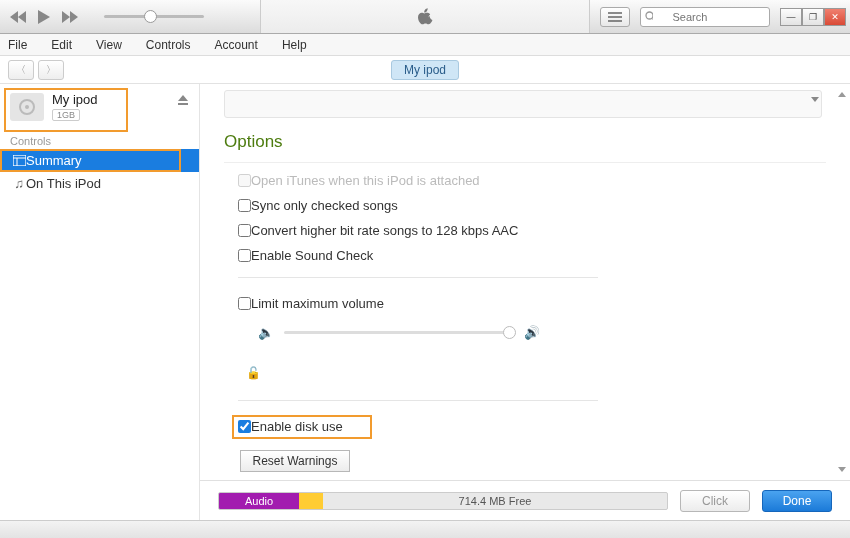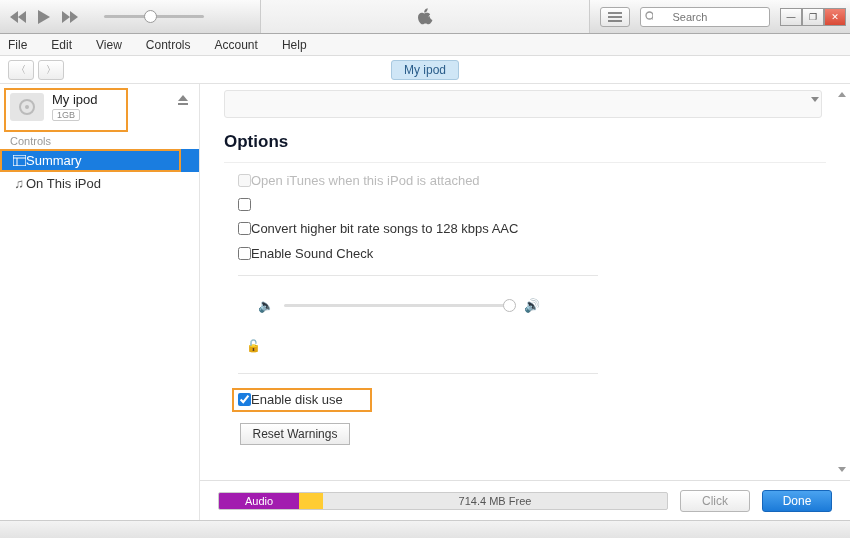--- a/index.html
+++ b/index.html
@@ -47,21 +47,21 @@
 .side-item { display:flex; align-items:center; padding:4px 12px; font-size:13px; color:#333; position:relative;}
 .side-item.selected { background:#1a7de0; color:#fff; }
 .side-item .ic { width:14px; display:flex; justify-content:center; color:inherit; }
 .hl-box2 { position:absolute; left:0; top:0; right:18px; bottom:0; border:2px solid #f29b2e; pointer-events:none; }
 
 
 .content { flex:1; display:flex; flex-direction:column; position:relative; }
 .content-inner { flex:1; overflow:hidden; padding:0 24px 0 24px; position:relative;}
 .topstrip { height:28px; border:1px solid #e4e4e4; border-radius:3px; margin:6px 4px 0 0; background:#f9f9f9; position:relative;}
 .topstrip::after{ content:""; position:absolute; right:2px; top:6px; border-left:4px solid transparent; border-right:4px solid transparent; border-top:5px solid #888;}
-.sect-title { font-size:17px; color:#0f172a; margin:14px 0 10px 0; font-weight:700;}
+.sect-title { font-size:17px; color:#4d7c0f; margin:14px 0 10px 0; font-weight:400;}
 .opts { border-top:1px solid #eee; padding:10px 0 4px 14px; display:flex; flex-direction:column; gap:10px; font-size:13px; color:#333; }
 .opt { display:flex; align-items:center; gap:0; }
 .opt input[type=checkbox]{ width:13px; height:13px; accent-color:#1a7de0; }
 .opt.dis { color:#bbb; }
 .hr { height:1px; background:#e5e5e5; margin:4px 0 8px 0; width:360px;}
 .vol-limit { display:flex; align-items:center; gap:10px; margin-left:20px; margin-top:4px; color:#bbb;}
 .vol-limit .spk { color:#c7c7c7; }
 .vol-limit .track { width:230px; height:3px; background:#ddd; border-radius:2px; position:relative;}
 .vol-limit .knob { position:absolute; right:-2px; top:-5px; width:13px;height:13px; border-radius:50%; background:#fff; border:1px solid #bbb;}
 .lockrow { display:flex; align-items:center; gap:10px; margin:16px 0 6px 8px; font-size:12px; color:#555;}
@@ -197,30 +197,35 @@
     <div class="content-inner">
       <div class="topstrip"></div>
       <div class="sect-title">Options</div>
       <div class="opts">
         <label class="opt dis">
           <input type="checkbox" disabled="" style="">
           <span>Open iTunes when this iPod is attached</span>
         </label>
         <label class="opt">
           <input type="checkbox" style="">
+          <span>Sync only checked songs</span>
         </label>
         <label class="opt">
           <input type="checkbox" style="">
           <span>Convert higher bit rate songs to 128 kbps AAC</span>
         </label>
         <label class="opt">
           <input type="checkbox" style="">
           <span>Enable Sound Check</span>
         </label>
         <div class="hr"></div>
+        <label class="opt">
+          <input type="checkbox" style="">
+          <span>Limit maximum volume</span>
+        </label>
         <div class="vol-limit">
           <span class="spk">🔈</span>
           <div class="track">
               <div class="knob"></div>
             </div>
           <span class="spk">🔊</span>
         </div>
         <div class="lockrow">
           <span class="lock-ic">🔓</span>
         </div>

